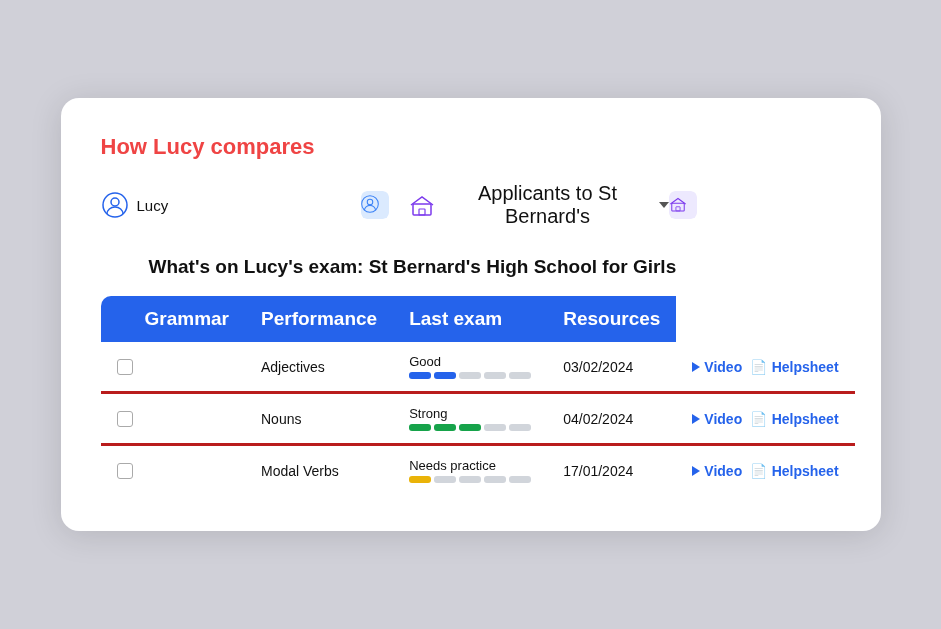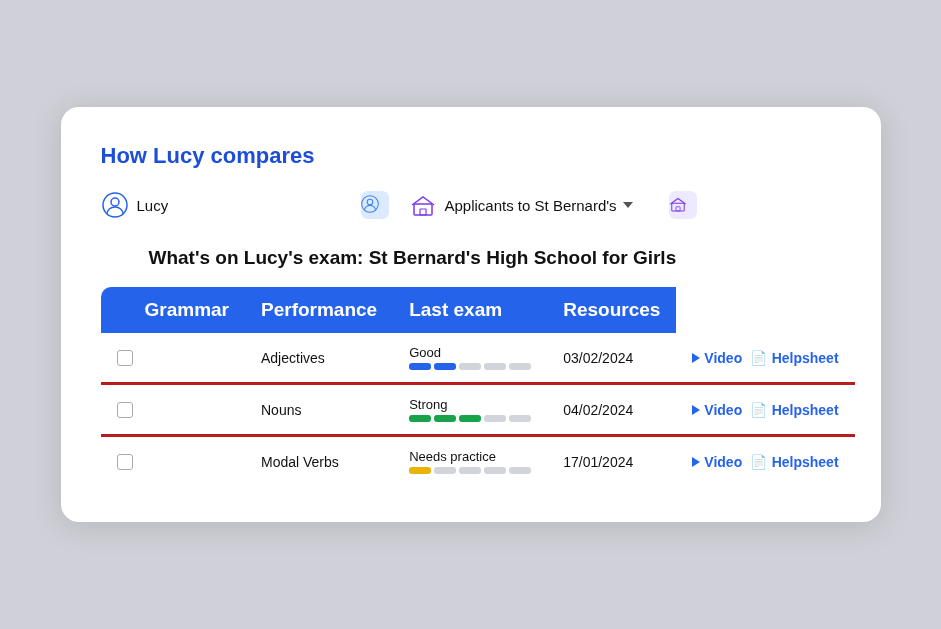--- a/index.html
+++ b/index.html
@@ -15,21 +15,21 @@
     .card {
       background: #fff;
       border-radius: 18px;
       padding: 36px 40px 36px 40px;
       width: 820px;
       box-shadow: 0 4px 32px rgba(0,0,0,0.13);
     }
     .section-title {
       font-size: 22px;
       font-weight: 700;
-      color: #1d4ed8;
+      color: #ef4444;
       margin-bottom: 22px;
     }
     .comparison-rows {
       display: flex;
       flex-direction: row;
       gap: 20px;
       margin-bottom: 28px;
     }
     .comparison-row {
       display: flex;
@@ -51,21 +51,21 @@
       align-items: center;
       justify-content: center;
     }
     .comparison-label .dropdown-btn {
       display: flex;
       align-items: center;
       gap: 4px;
       cursor: pointer;
       background: none;
       border: none;
-      font-size: 15px;
+      font-size: 20px;
       color: #111;
       padding: 0;
     }
     .bar-container {
       flex: 1;
       position: relative;
       height: 28px;
       border-radius: 6px;
       overflow: hidden;
     }

